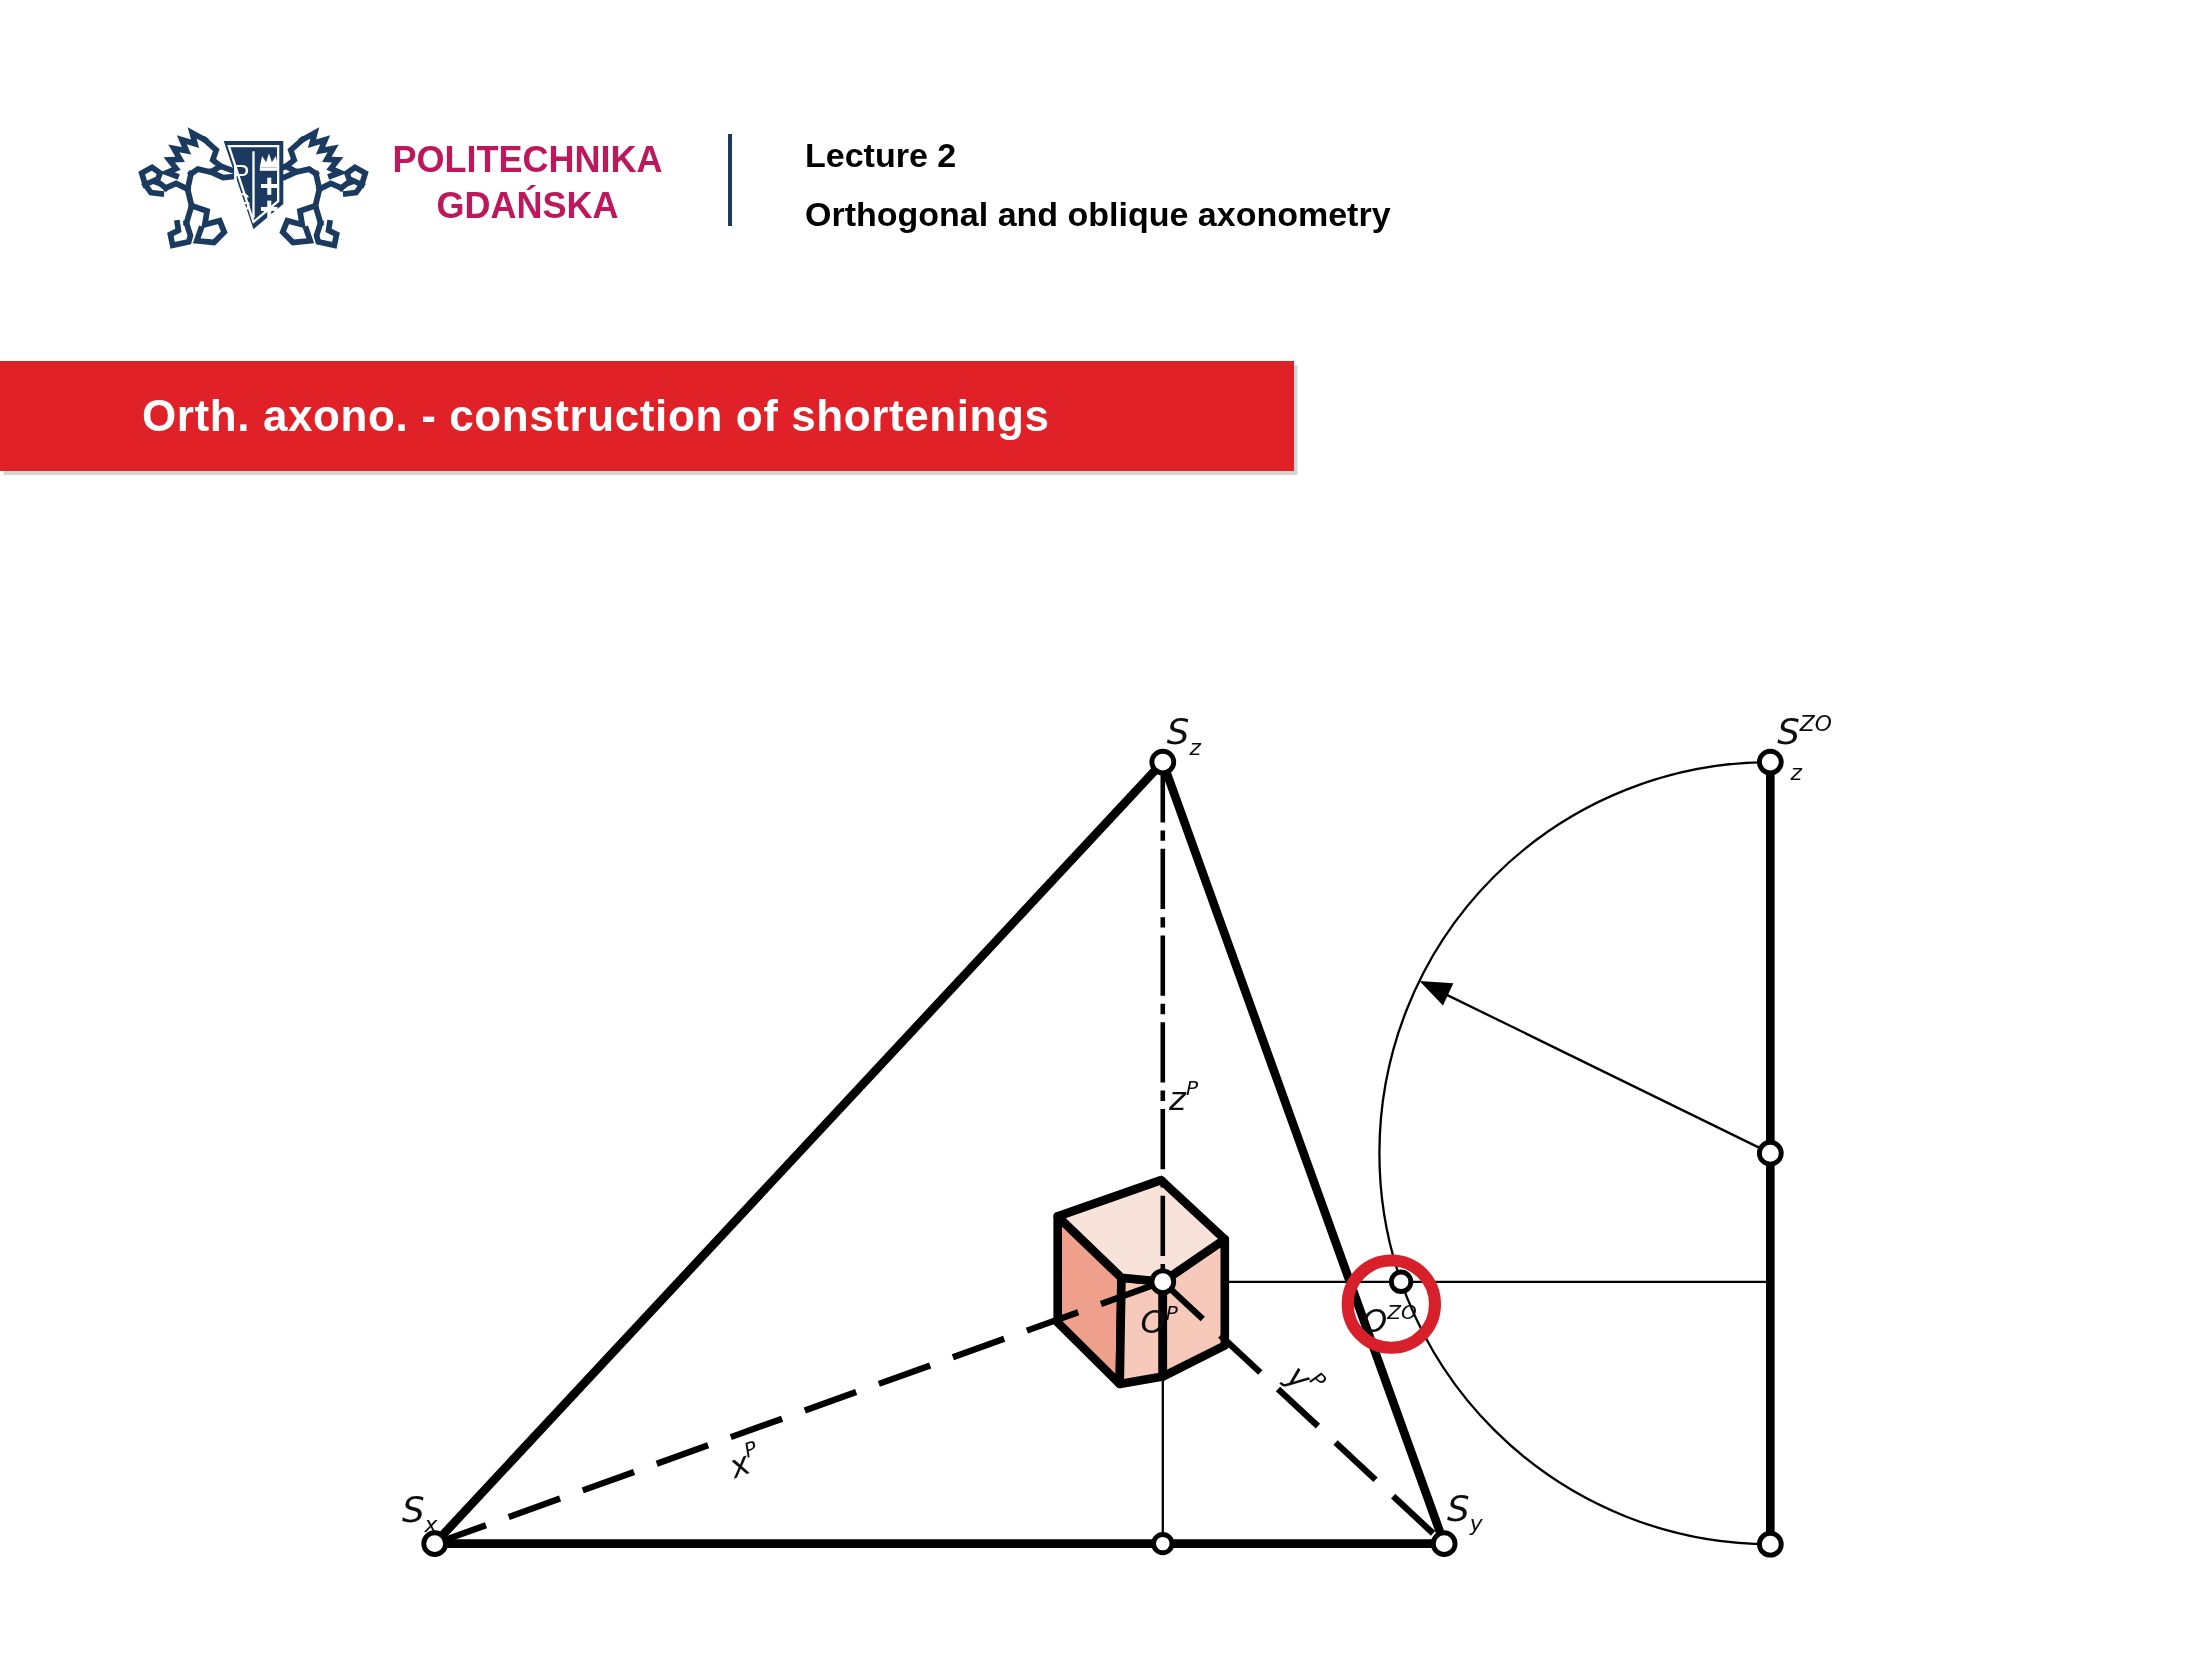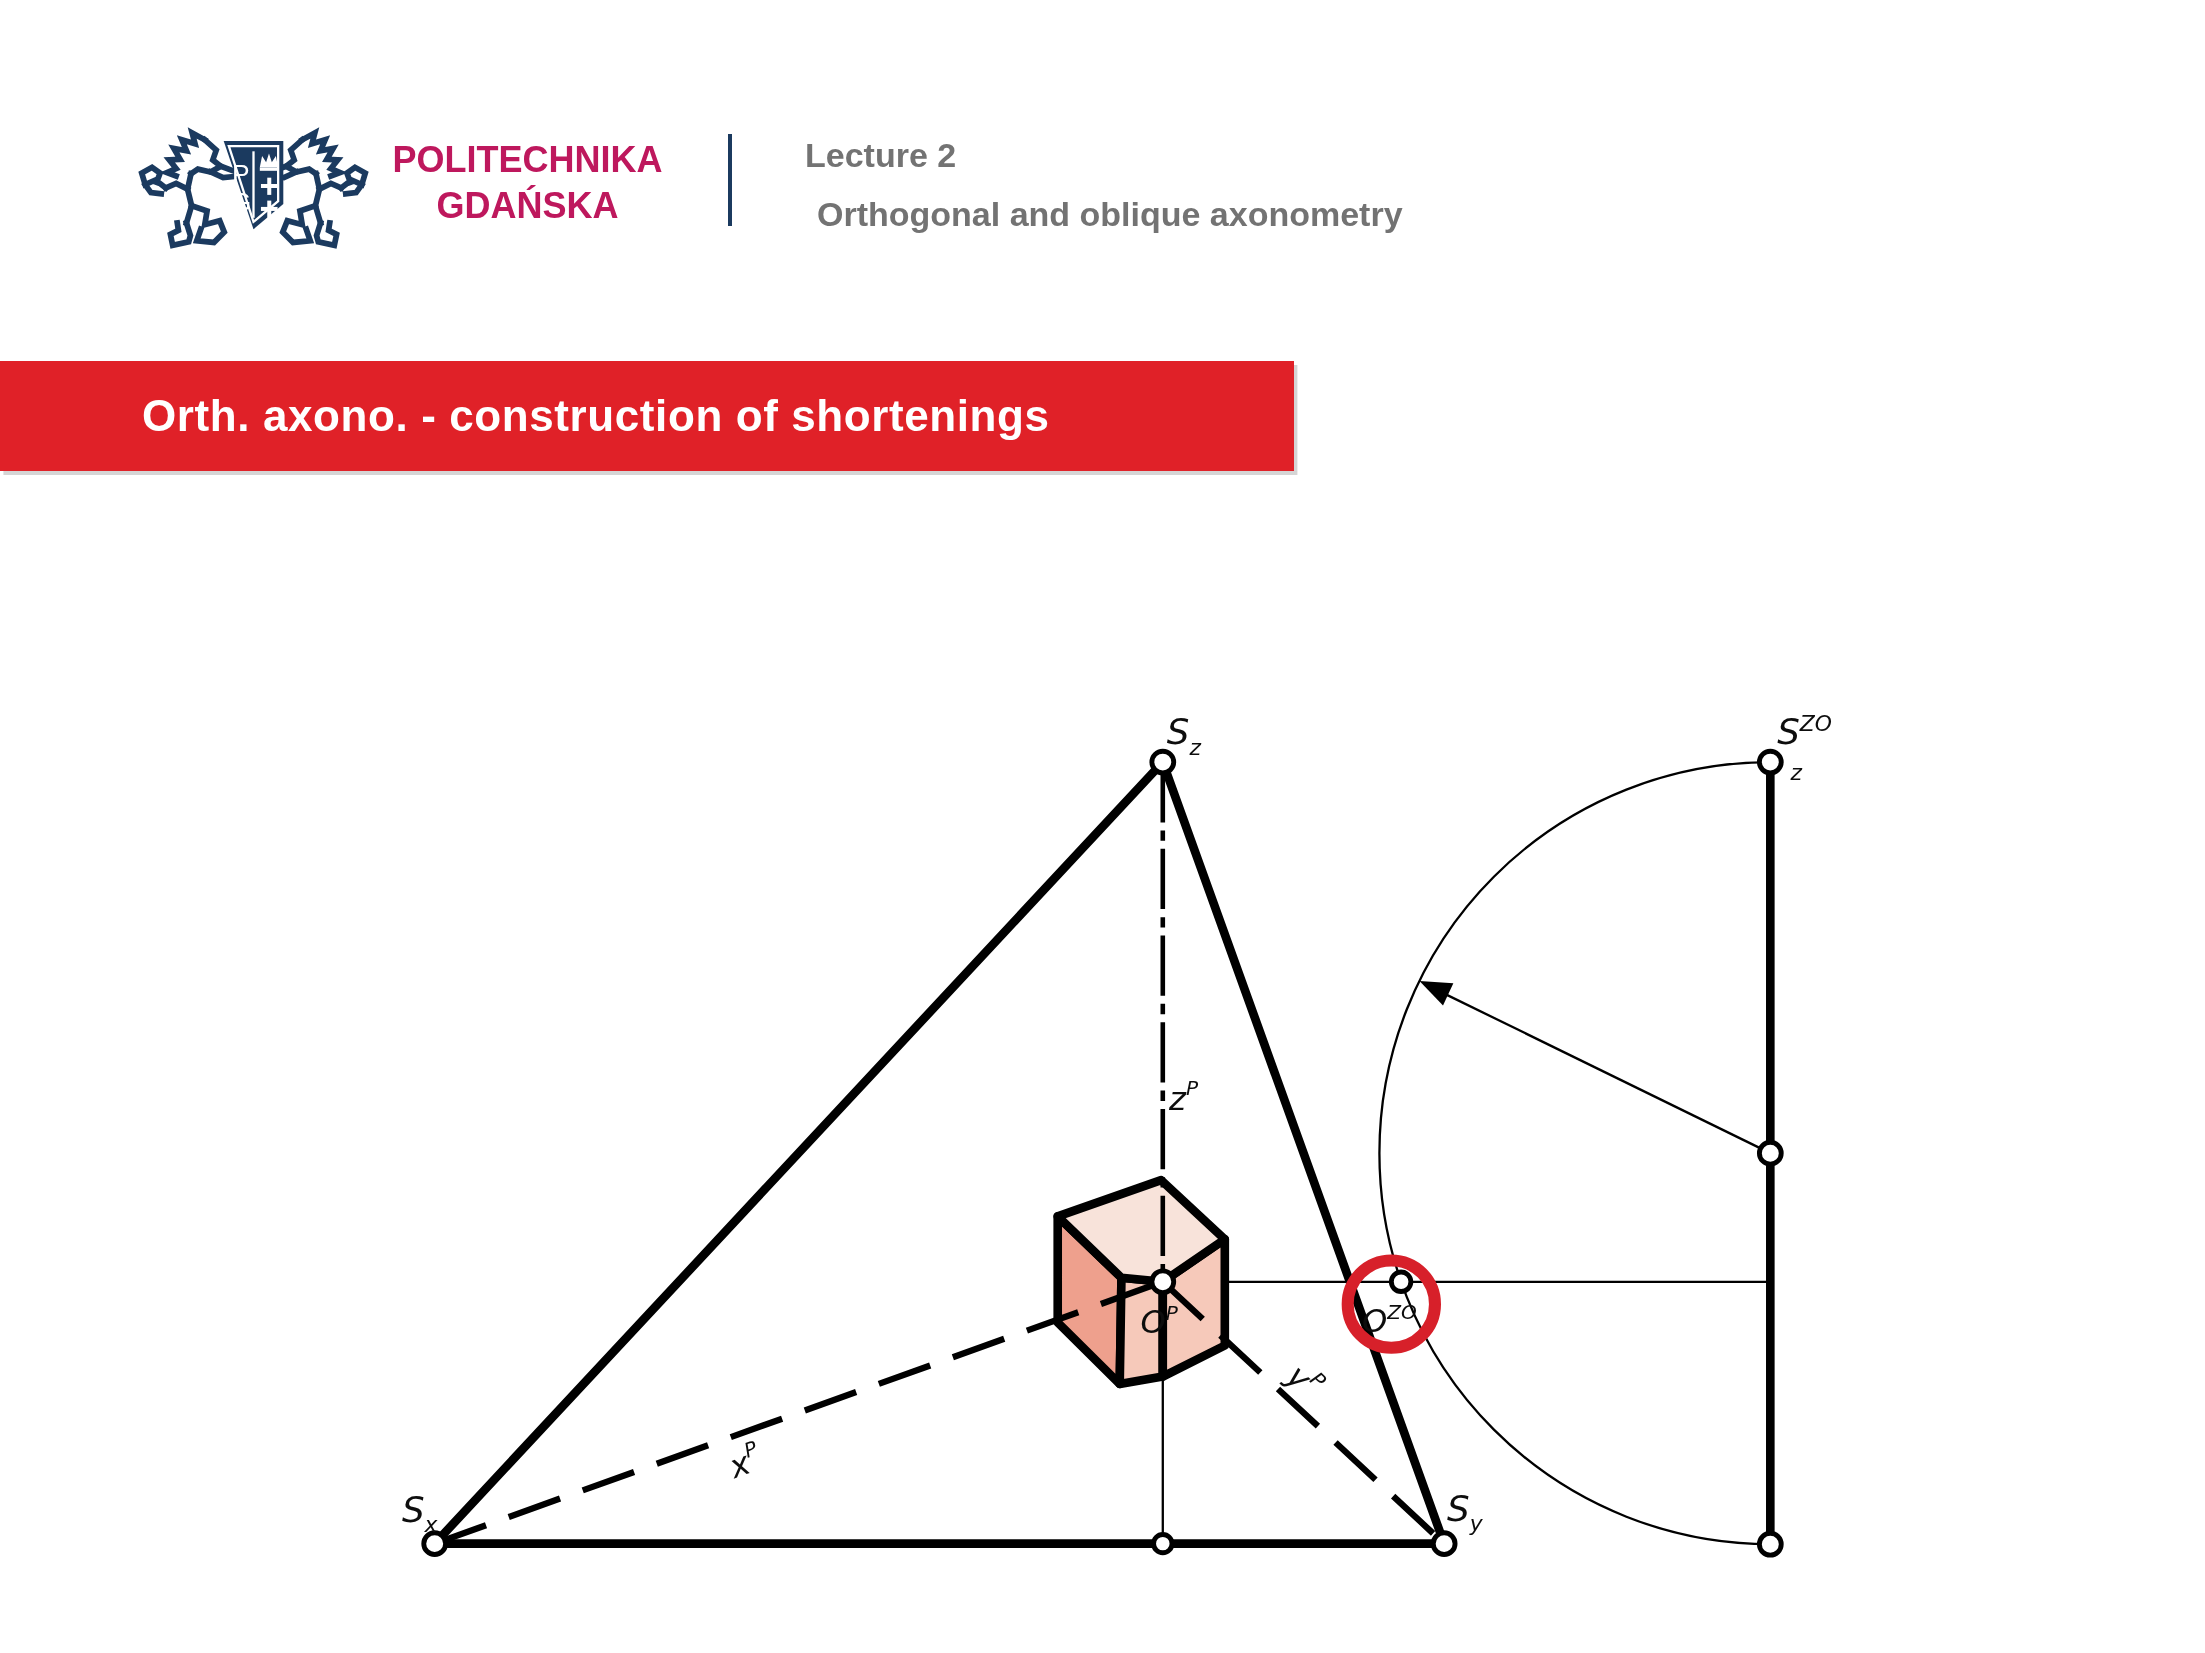--- a/index.html
+++ b/index.html
@@ -3,23 +3,23 @@
 <meta charset="utf-8">
 <style>
   html,body{margin:0;padding:0;background:#ffffff;}
   .page{position:relative;width:2205px;height:1654px;background:#ffffff;overflow:hidden;
         font-family:"Liberation Sans",sans-serif;}
   
   .logo{position:absolute;left:136px;top:118px;}
   .univ{position:absolute;left:368px;top:137px;width:319px;text-align:center;
         color:#be185d;font-weight:bold;font-size:36px;line-height:46px;letter-spacing:0px;}
   .divider{position:absolute;left:728px;top:134px;width:4px;height:92px;background:#1b3a5f;}
-  .lecture{position:absolute;left:805px;top:138px;color:#737373;font-weight:bold;
+  .lecture{position:absolute;left:805px;top:138px;color:#000000;font-weight:bold;
            font-size:34px;line-height:34px;}
-  .lecture .sub{margin-top:25px;margin-left:12px;}
+  .lecture .sub{margin-top:25px;}
   
   .banner{position:absolute;left:0;top:361px;width:1294px;height:110px;background:#e02128;
           display:flex;align-items:center;box-shadow:3.4px 4px 0 rgba(145,145,145,0.38);}
   .banner-text{color:#ffffff;font-weight:bold;font-size:44px;padding-left:142px;letter-spacing:0.6px;}
   
   svg.diagram{position:absolute;left:0;top:0;}
   .dlbl{font-family:"DejaVu Sans",sans-serif;font-style:italic;fill:#0d0d0d;font-size:62px;}
   .dlbl .sup,.dlbl .sub{font-size:38px;}
   .axlbl{font-family:"DejaVu Sans",sans-serif;font-style:italic;fill:#0d0d0d;font-size:56px;}
   .axlbl .sup{font-size:35px;}

